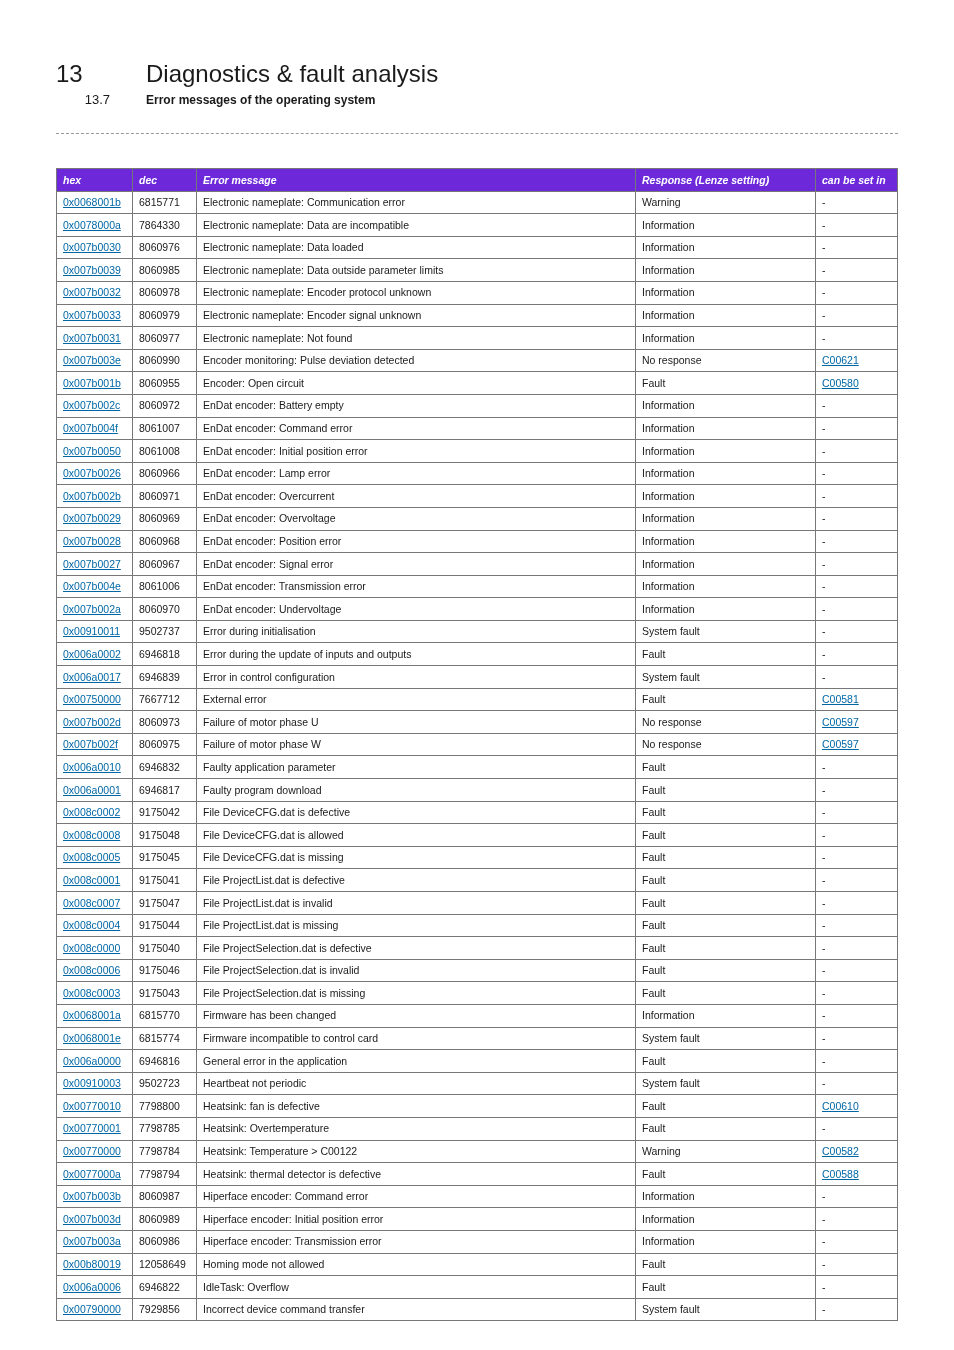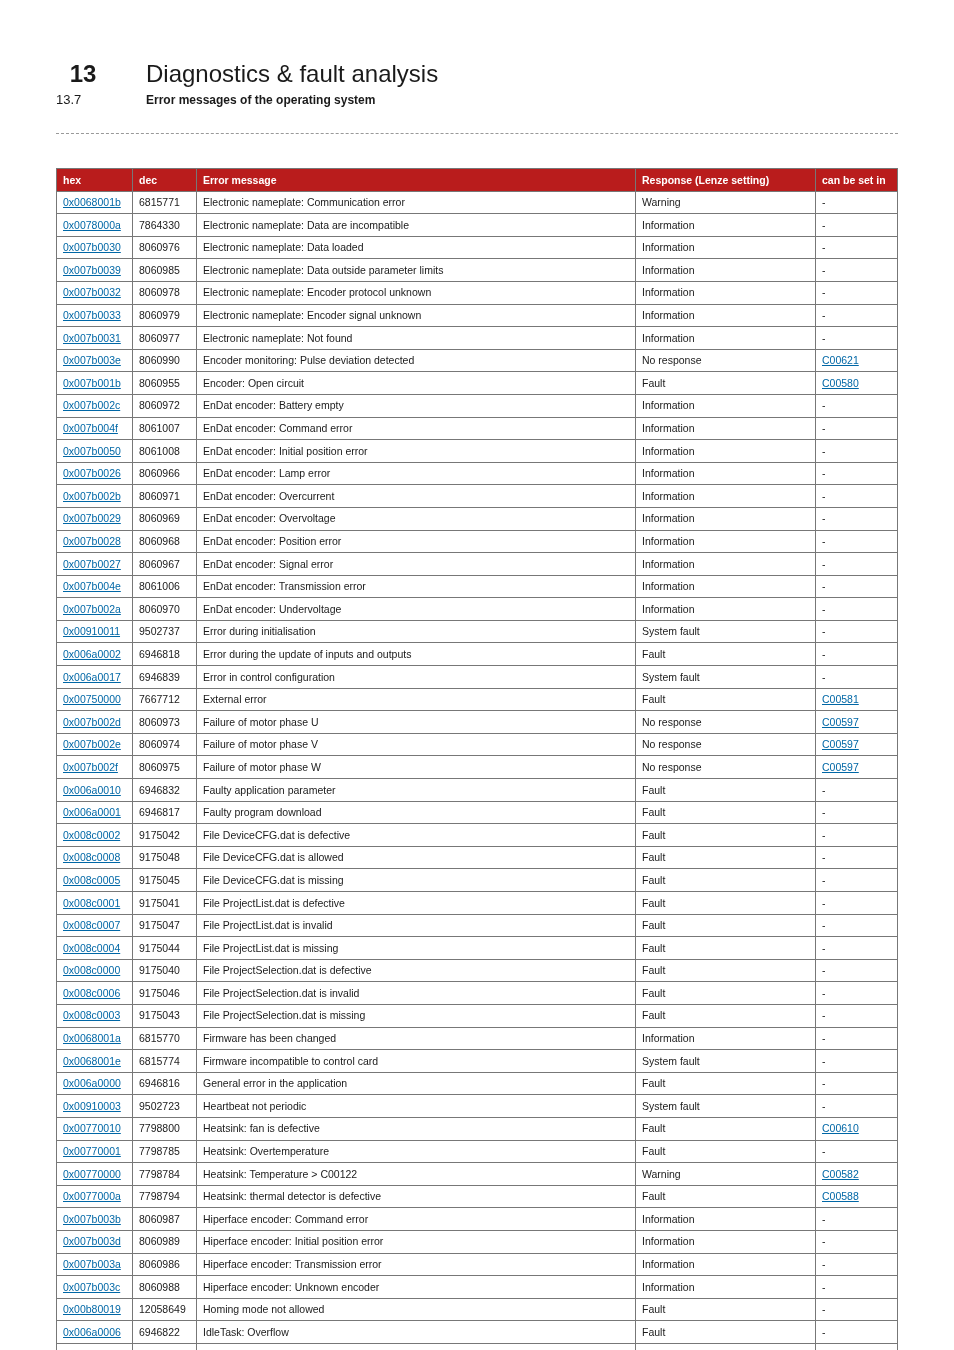--- a/index.html
+++ b/index.html
@@ -13,38 +13,38 @@
       padding: 42px 56px 30px 56px;
     }
     .chapter-head {
       display: flex;
       align-items: baseline;
       gap: 36px;
       margin-bottom: 4px;
     }
     .chapter-num {
       font-size: 24px;
-      font-weight: 700;
+      font-weight: 400;
       min-width: 54px;
-      text-align: center;
     }
     .chapter-title {
       font-size: 24px;
       font-weight: 400;
       margin-top: 18px;
     }
     .section-head {
       display: flex;
       align-items: baseline;
       gap: 36px;
       margin-bottom: 26px;
     }
     .section-num {
       font-size: 13px;
       min-width: 54px;
+      text-align: right;
     }
     .section-title {
       font-size: 12px;
       font-weight: bold;
     }
     .divider {
       border: none;
       border-top: 1.5px dashed #999;
       margin: 0 0 34px 0;
     }
@@ -56,24 +56,25 @@
       table-layout: fixed;
     }
     table.err th, table.err td {
       border: 1px solid #777;
       padding: 4.5px 6px;
       text-align: left;
       vertical-align: middle;
       overflow: hidden;
     }
     table.err thead th {
-      background: #b91c1c;
+      background: #6d28d9;
       color: #fff;
       font-weight: 700;
       font-size: 10.5px;
+      font-style: italic;
     }
     col.c-hex { width: 76px; }
     col.c-dec { width: 64px; }
     col.c-msg { width: auto; }
     col.c-resp { width: 180px; }
     col.c-set { width: 82px; }
     .hexlink {
       color: #0067a6;
       text-decoration: underline;
       margin-top: 46px;
@@ -279,27 +280,20 @@
           <td><a href="#" class="setlink">C00581</a></td>
         </tr>
         <tr>
           <td><a href="#" class="hexlink">0x007b002d</a></td>
           <td>8060973</td>
           <td>Failure of motor phase U</td>
           <td>No response</td>
           <td><a href="#" class="setlink">C00597</a></td>
         </tr>
         <tr>
-          <td><a href="#" class="hexlink">0x007b002e</a></td>
-          <td>8060974</td>
-          <td>Failure of motor phase V</td>
-          <td>No response</td>
-          <td><a href="#" class="setlink">C00597</a></td>
-        </tr>
-        <tr>
           <td><a href="#" class="hexlink">0x007b002f</a></td>
           <td>8060975</td>
           <td>Failure of motor phase W</td>
           <td>No response</td>
           <td><a href="#" class="setlink">C00597</a></td>
         </tr>
         <tr>
           <td><a href="#" class="hexlink">0x006a0010</a></td>
           <td>6946832</td>
           <td>Faulty application parameter</td>
@@ -447,27 +441,20 @@
           <td>-</td>
         </tr>
         <tr>
           <td><a href="#" class="hexlink">0x007b003a</a></td>
           <td>8060986</td>
           <td>Hiperface encoder: Transmission error</td>
           <td>Information</td>
           <td>-</td>
         </tr>
         <tr>
-          <td><a href="#" class="hexlink">0x007b003c</a></td>
-          <td>8060988</td>
-          <td>Hiperface encoder: Unknown encoder</td>
-          <td>Information</td>
-          <td>-</td>
-        </tr>
-        <tr>
           <td><a href="#" class="hexlink">0x00b80019</a></td>
           <td>12058649</td>
           <td>Homing mode not allowed</td>
           <td>Fault</td>
           <td>-</td>
         </tr>
         <tr>
           <td><a href="#" class="hexlink">0x006a0006</a></td>
           <td>6946822</td>
           <td>IdleTask: Overflow</td>

